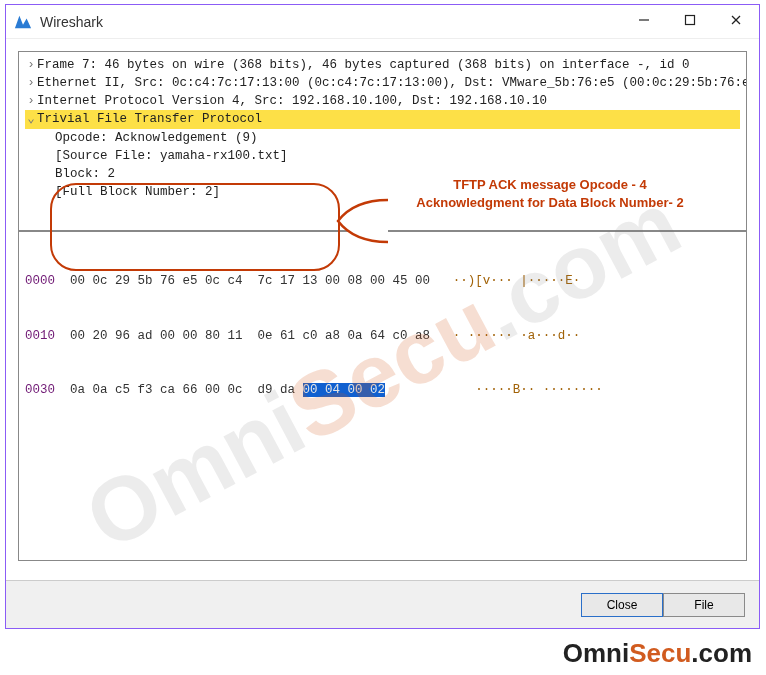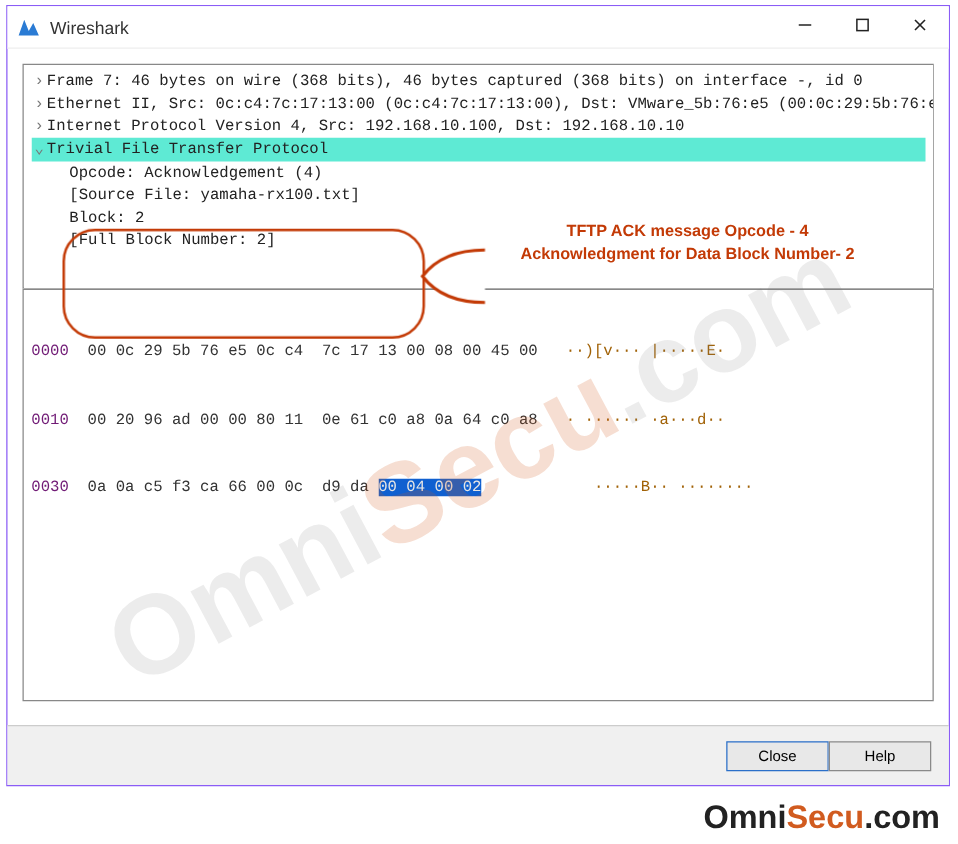--- a/index.html
+++ b/index.html
@@ -76,21 +76,21 @@
   .detail-row {
     white-space: nowrap;
     color: #222;
   }
   .detail-row .tw {
     display: inline-block;
     width: 12px;
     text-align: center;
     color: #777;
   }
-  .sel-row { background: #5eead4; }
+  .sel-row { background: #fde047; }
   .indent1 { padding-left: 30px; }
   .hex-pane {
     height: 330px;
     padding: 4px 6px;
     white-space: pre;
     color: #333;
   }
   .hex-line { white-space: pre; }
   .off { color: #701a75; }
   .ascii { color: #a16207; }
@@ -193,36 +193,36 @@
         </div>
     </div>
   </div>
 
   <div class="content">
     <div class="pane detail-pane">
       <div class="detail-row"><span class="tw">›</span><span>Frame 7: 46 bytes on wire (368 bits), 46 bytes captured (368 bits) on interface -, id 0</span></div>
       <div class="detail-row"><span class="tw">›</span><span>Ethernet II, Src: 0c:c4:7c:17:13:00 (0c:c4:7c:17:13:00), Dst: VMware_5b:76:e5 (00:0c:29:5b:76:e5)</span></div>
       <div class="detail-row"><span class="tw">›</span><span>Internet Protocol Version 4, Src: 192.168.10.100, Dst: 192.168.10.10</span></div>
       <div class="detail-row sel-row"><span class="tw">⌄</span><span>Trivial File Transfer Protocol</span></div>
-      <div class="detail-row indent1"><span>Opcode: Acknowledgement (4)</span></div>
+      <div class="detail-row indent1"><span>Opcode: Acknowledgement (9)</span></div>
       <div class="detail-row indent1"><span>[Source File: yamaha-rx100.txt]</span></div>
       <div class="detail-row indent1"><span>Block: 2</span></div>
       <div class="detail-row indent1"><span>[Full Block Number: 2]</span></div>
     </div>
 
     <div class="pane hex-pane">
       <div class="hex-line"><span class="off">0000</span>  <span>00 0c 29 5b 76 e5 0c c4</span>  <span>7c 17 13 00 08 00 45 00</span>   <span class="ascii">··)[v··· |·····E·</span></div>
       <div class="hex-line"><span class="off">0010</span>  <span>00 20 96 ad 00 00 80 11</span>  <span>0e 61 c0 a8 0a 64 c0 a8</span>   <span class="ascii">· ······ ·a···d··</span></div>
       <div class="hex-line"><span class="off">0030</span>  <span>0a 0a c5 f3 ca 66 00 0c</span>  <span>d9 da </span><span class="hl">00 04 00 02</span>            <span class="ascii"><span>·····B·· ········</span></span></div>
     </div>
   </div>
 
   <div class="footer">
     <div class="btn primary">Close</div>
-    <div class="btn">Help</div>
+    <div class="btn">File</div>
   </div>
 </div>
 
 <div class="annot-box"></div>
 <svg style="position:absolute; left:334px; top:194px; pointer-events:none" width="58" height="54">
   <path d="M54 6 Q20 6 4 27 Q20 48 54 48" fill="#fff" stroke="#c33a06" stroke-width="2.5"></path>
 </svg>
 <div class="annot-text">
   <div>TFTP ACK message Opcode - 4</div>
   <div>Acknowledgment for Data Block Number- 2</div>

